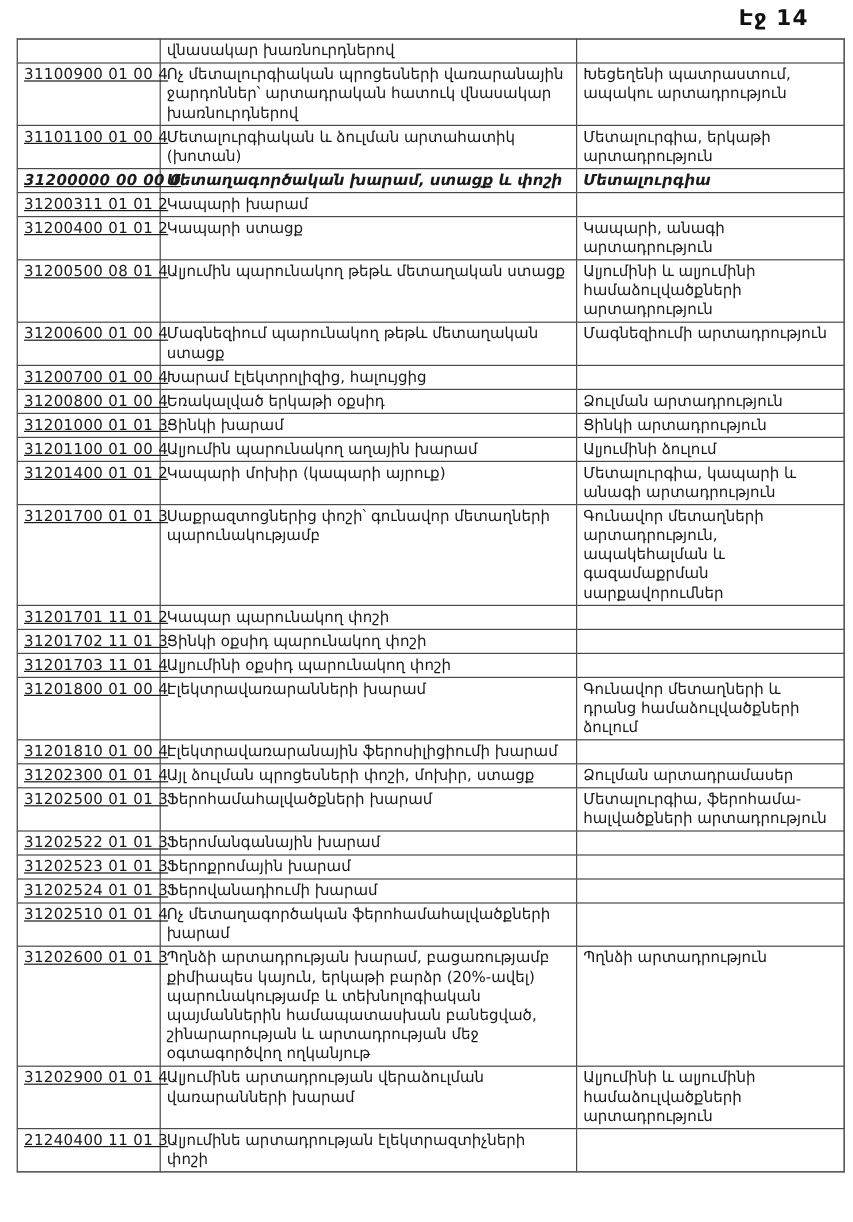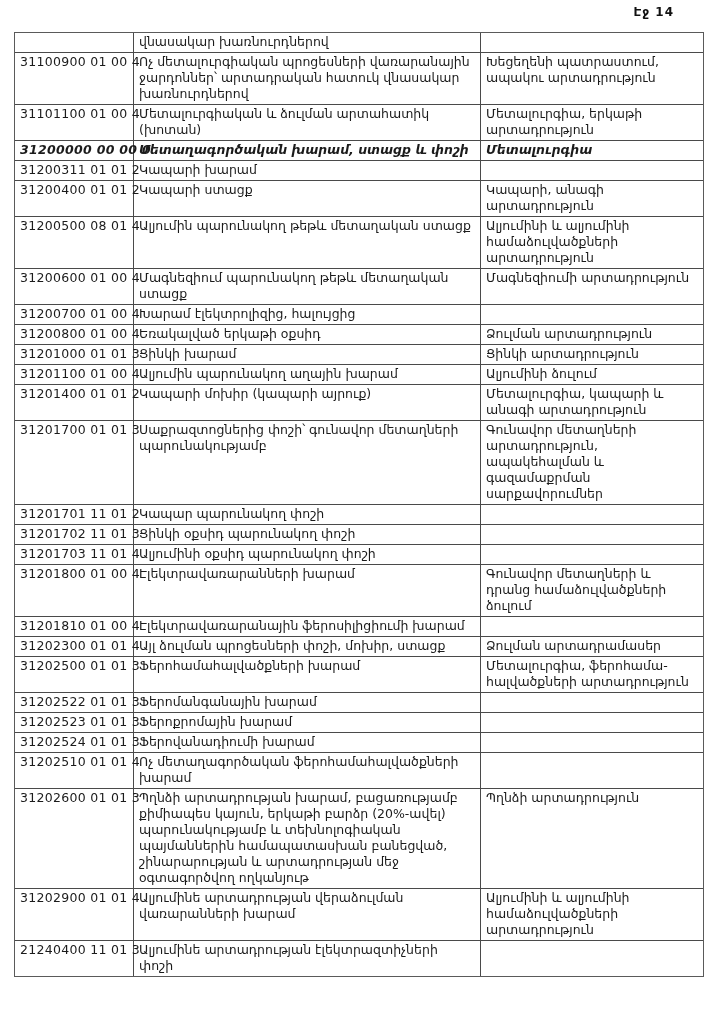--- a/index.html
+++ b/index.html
@@ -7,42 +7,42 @@
     width:711px;height:1018px;
     background:#ffffff;
     font-family:"DejaVu Sans",sans-serif;
     color:#161616;
     position:relative;
     overflow:hidden;
   }
   .page{position:absolute;inset:0;}
   .page-number{
     position:absolute;top:5px;right:37px;
-    font-size:12px;font-weight:bold;letter-spacing:1px;
+    font-size:18px;font-weight:bold;letter-spacing:1px;
     color:#111;
   }
   table.waste-table{
     position:absolute;left:14px;top:32px;
     width:689px;
     border-collapse:collapse;
     table-layout:fixed;
   }
   table.waste-table td{
     border:1px solid #4a4a4a;
     vertical-align:top;
     padding:1px 5px 2px 5px;
     font-size:12.5px;
     line-height:16px;
     color:#1b1b1b;
     word-wrap:break-word;
   }
   col.c-code{width:119px;}
   col.c-desc{width:347px;}
   col.c-src{width:223px;}
-  td.code-cell{white-space:nowrap;font-size:13px;letter-spacing:0.3px;}
+  td.code-cell{white-space:nowrap;font-size:13px;letter-spacing:0.3px;text-decoration:underline;}
   tr.em-row td{font-style:italic;font-weight:700;}
   
   table.waste-table{outline:1px solid #5a5a5a;outline-offset:-1px;}
 </style>
 </head>
 <body>
 
 <div class="page">
   <div class="page-number">Էջ 14</div>
 

